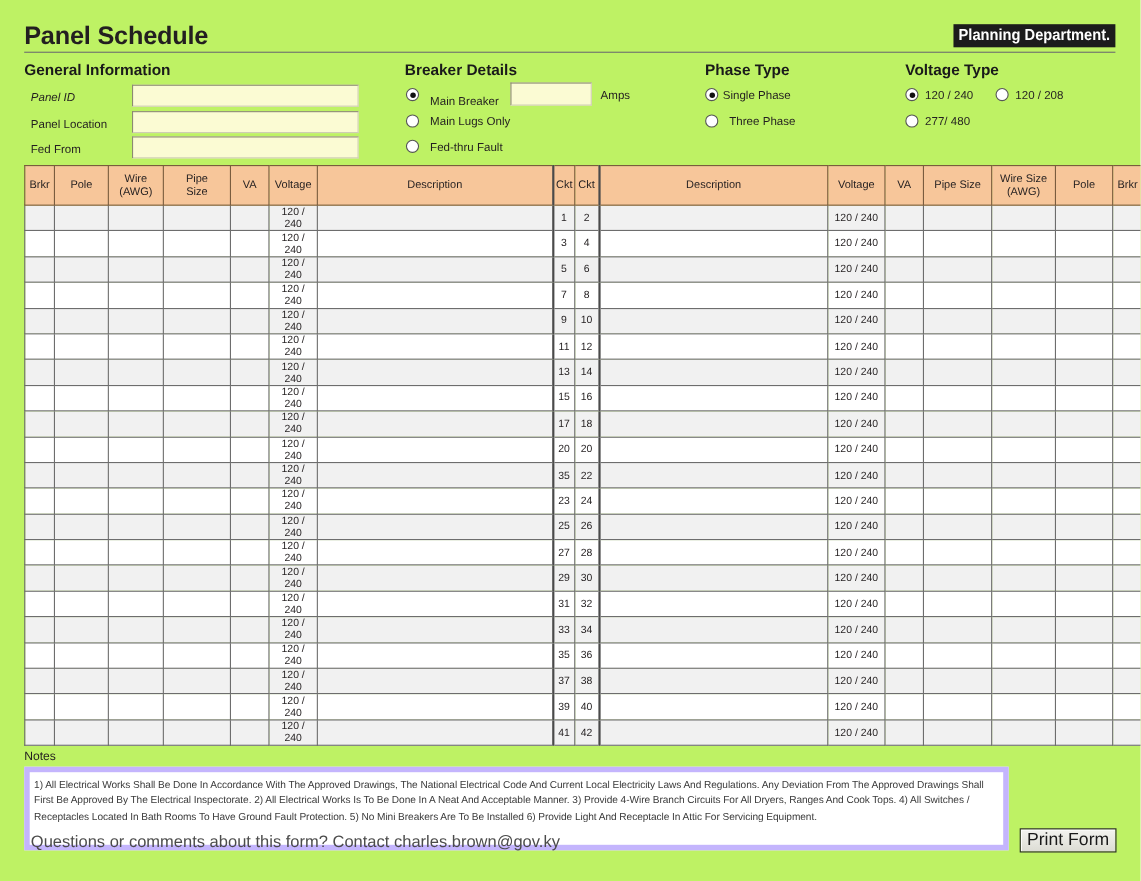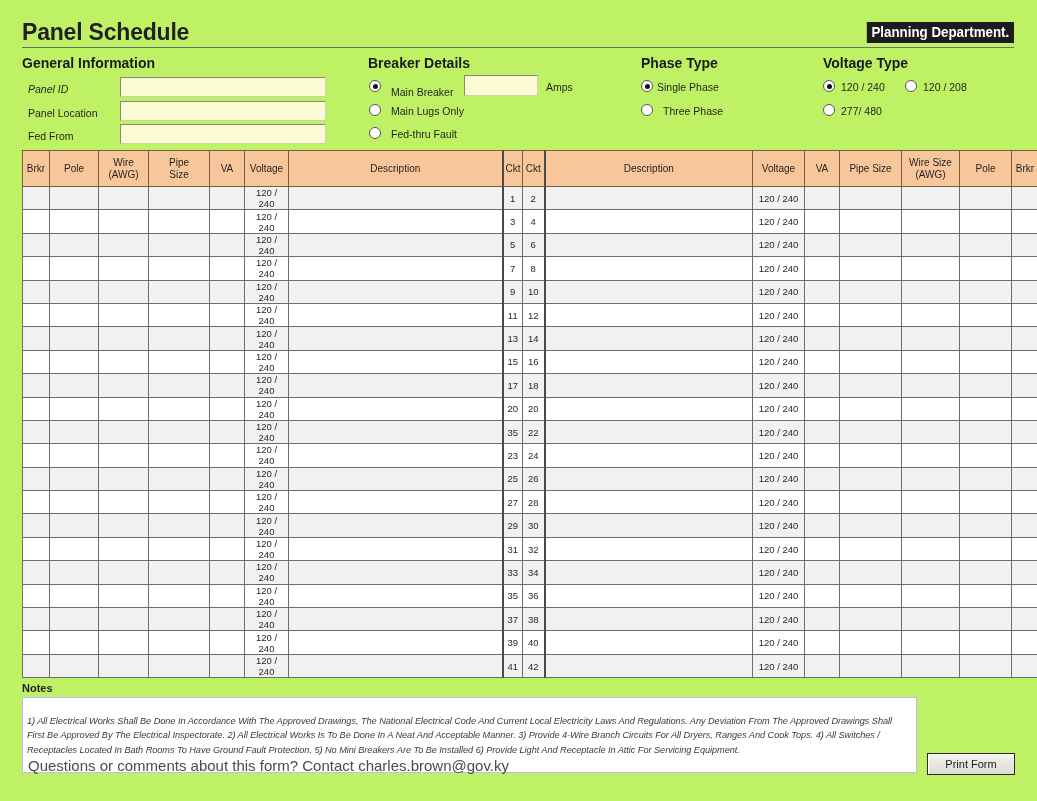--- a/index.html
+++ b/index.html
@@ -150,31 +150,30 @@
   .sched-table tbody tr:nth-child(odd) td { background: #f1f1f1; }
   .sched-table tbody tr:nth-child(even) td { background: #ffffff; }
   td.thick-l, th.thick-l { border-left: 2px solid #4a4a4a; }
   td.thick-r, th.thick-r { border-right: 2px solid #4a4a4a; }
 
   
   .notes-head {
     position: absolute;
     left: 22px; top: 682px;
     font-size: 11px;
-    font-weight: bold;
+    font-weight: normal;
   }
   .notes-box {
     position: absolute;
     left: 22px; top: 697px;
     width: 895px; height: 76px;
-    border: 1px solid #c4b5fd;
+    border: 5px solid #c4b5fd;
     background: #ffffff;
-    padding: 16px 4px 0 4px;
+    padding: 4px 4px 0 4px;
     overflow: hidden;
-    font-style: italic;
   }
   .notes-text {
     font-size: 9.2px;
     line-height: 14.4px;
     color: #3a3a3a;
     font-family: "Liberation Sans Narrow", "Liberation Sans", sans-serif;
     letter-spacing: -0.05px;
   }
 
   .contact-line {
@@ -202,21 +201,21 @@
     -webkit-text-stroke: 1.1px rgba(60,60,60,0.75);
   }
 
   .print-btn {
     position: absolute;
     left: 927px; top: 753px;
     width: 88px; height: 22px;
     background: linear-gradient(#f4f4f0, #dcdcd4);
     border: 1px solid #2a2a2a;
     box-shadow: inset 1px 1px 0 #ffffff;
-    font-size: 11px;
+    font-size: 16px;
     color: #1a1a1a;
     text-align: center;
     line-height: 20px;
     cursor: pointer;
   }
 </style>
 </head>
 <body>
 
 <div id="page">

